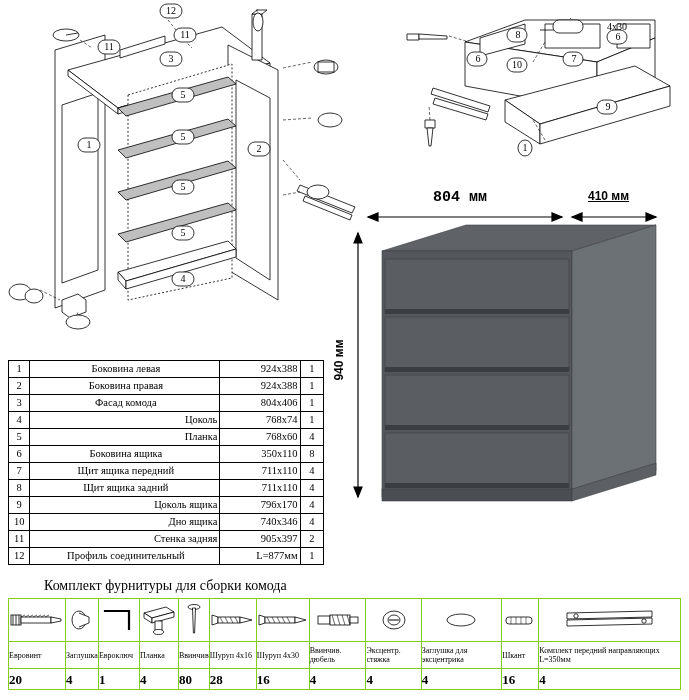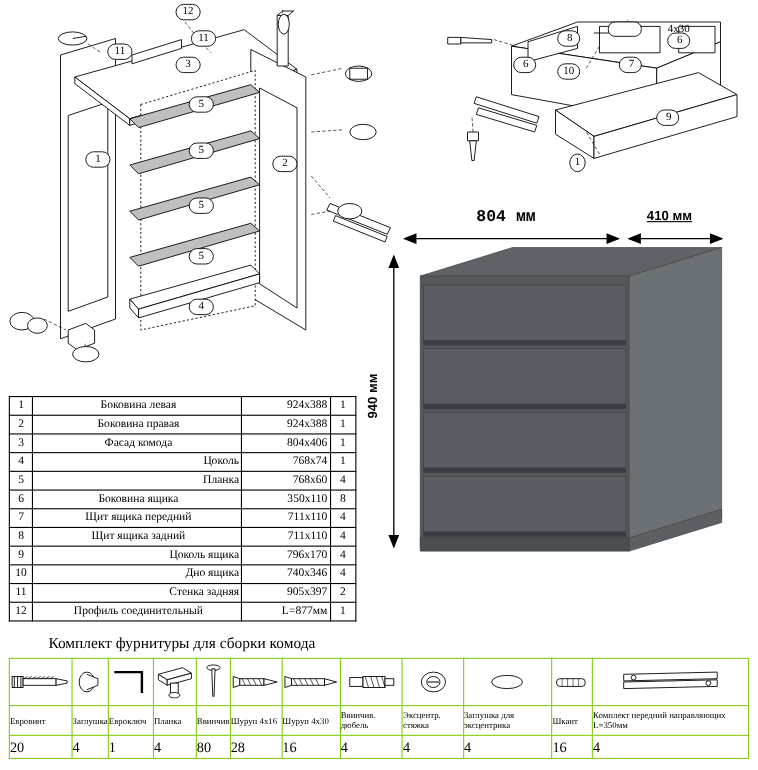--- a/index.html
+++ b/index.html
@@ -26,21 +26,21 @@
   #parts td.dim{width:74px;text-align:right;}
   #parts td.qty{width:18px;text-align:center;}
   #parts td.center{text-align:right;}
 
   
   #hw-title{position:absolute;left:0;top:578px;width:689px;text-align:left;font-size:14px;font-family:"Liberation Serif",serif;margin-left:44px;}
   #hw{position:absolute;left:8px;top:598px;width:673px;border-collapse:collapse;}
   #hw td{border:1px solid #84cc16;text-align:left;vertical-align:middle;font-size:8px;line-height:9px;padding:0;}
   #hw tr.imgs td{height:42px;}
   #hw tr.names td{height:26px;font-size:8px;}
-  #hw tr.counts td{height:20px;font-size:13px;font-weight:normal;}
+  #hw tr.counts td{height:20px;font-size:13px;font-weight:bold;}
   .hwcell{width:100%;height:42px;display:flex;align-items:center;justify-content:center;}
 </style>
 </head>
 <body>
 
 <div class="root">
 
   <div id="exploded">
     <svg width="360" height="350" viewBox="0 0 360 350">
       <g stroke="#000" fill="none" stroke-width="0.8">

